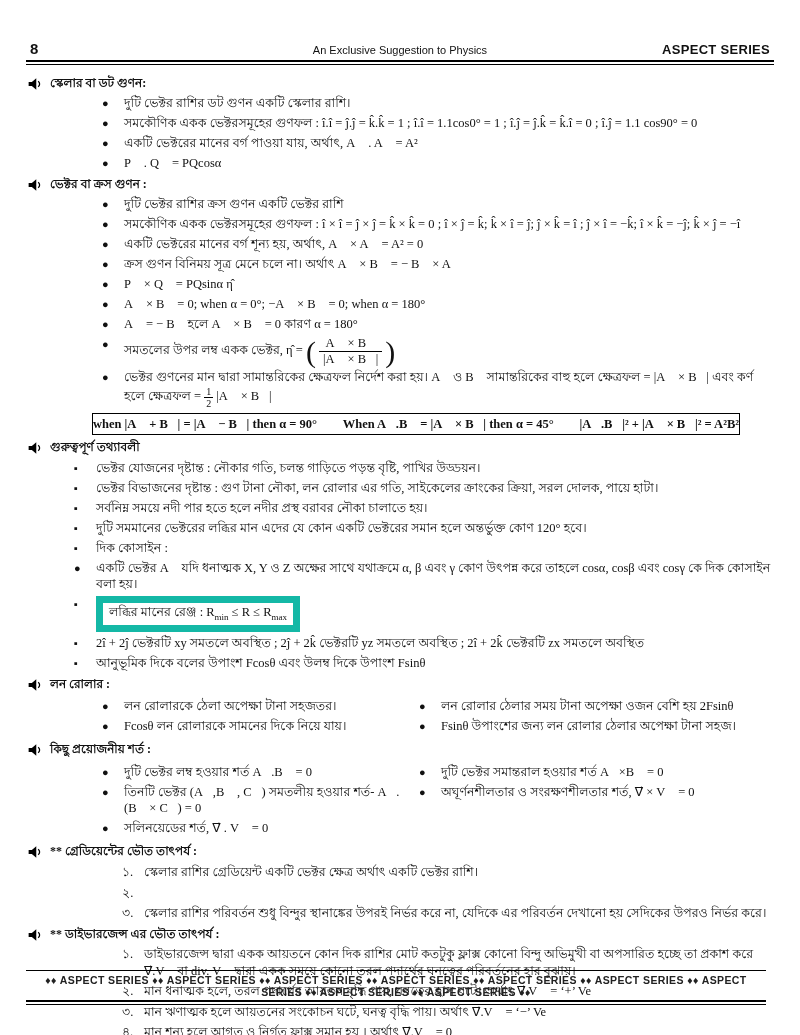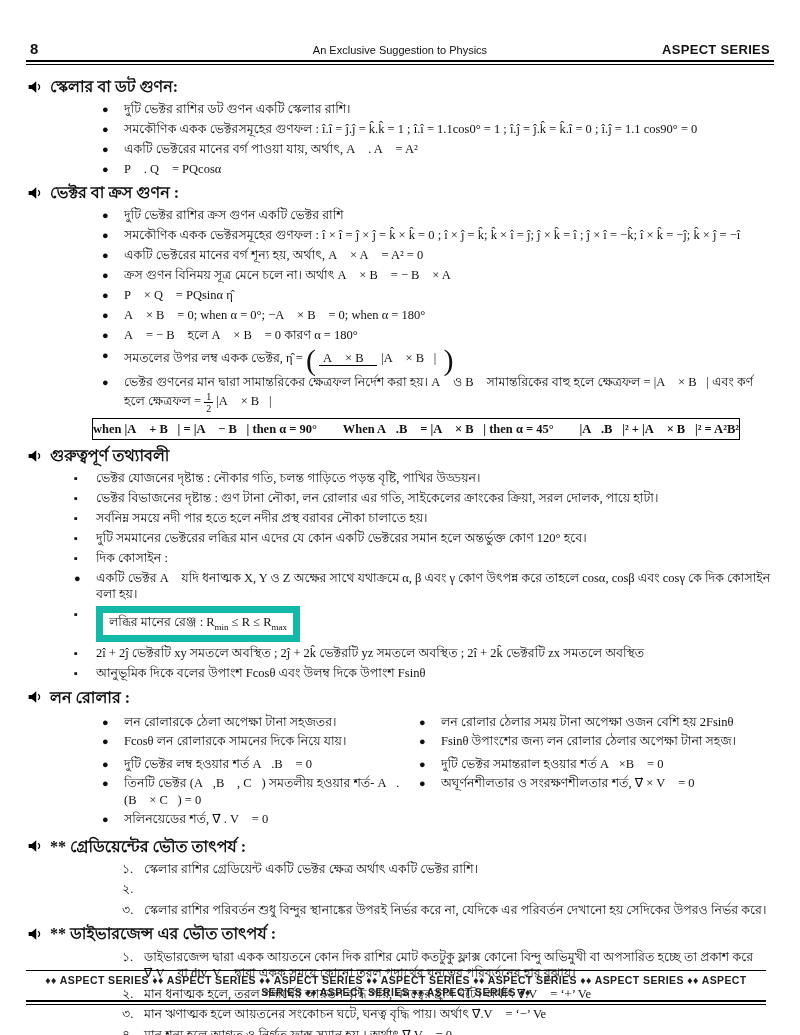--- a/index.html
+++ b/index.html
@@ -21,30 +21,30 @@
     font-size:13px;
   }
   .hdr .pgnum{font-weight:bold;font-size:15px;width:120px;}
   .hdr .ttl{flex:1;text-align:center;font-size:11px;}
   .hdr .brand{width:120px;text-align:right;font-weight:bold;letter-spacing:.3px;}
   .hdr-rule{margin:3px 26px 0 26px;border-top:2.5px solid #000;border-bottom:1.5px solid #000;height:2px;}
   
   .content{padding:6px 26px 0 26px;font-size:12.5px;line-height:1.32;}
   .sec-head{display:flex;align-items:center;margin:5px 0 3px 2px;}
   .spk{display:inline-flex;margin-right:8px;}
-  .sec-title{font-weight:bold;font-size:16px;}
+  .sec-title{font-weight:bold;font-size:12px;}
   .ul{margin:0 0 2px 0;}
   .li{display:flex;margin:3.5px 0 3.5px 0;padding-left:76px;}
   .li .blt{width:22px;flex:none;font-size:11px;line-height:1.5;}
   .li .bd{flex:1;}
   .ul.sq .li{padding-left:48px;}
   .li.sub{padding-left:76px;}
   .b{font-weight:normal;margin-top:24px;}
   
-  .frac{display:inline-flex;flex-direction:row;text-align:center;vertical-align:middle;line-height:1.15;}
+  .frac{display:inline-flex;flex-direction:column;text-align:center;vertical-align:middle;line-height:1.15;}
   .frac .fnum{border-bottom:1px solid #000;padding:0 4px;}
   .frac .fden{padding:0 4px;}
   .bigp{font-size:30px;font-weight:300;vertical-align:middle;line-height:.8;display:inline-block;transform:translateY(1px);}
   .sfrac{display:inline-flex;flex-direction:column;text-align:center;vertical-align:middle;font-size:10px;line-height:1.1;}
   .sfrac .fnum{border-bottom:1px solid #000;padding:0 2px;}
   
   .eqbox{
     margin:4px 34px 4px 66px;border:1.5px solid #000;
     display:flex;justify-content:space-between;
     padding:2px 0;font-weight:bold;font-size:12.5px;
@@ -266,20 +266,29 @@
             </div>
           <div class="li">
               <span class="blt">●</span>
               <span class="bd">Fsinθ উপাংশের জন্য লন রোলার ঠেলার অপেক্ষা টানা সহজ।</span>
             </div>
         </div>
       </div>
     </div>
 
     <div>
+      <div class="sec-head">
+        <span class="spk">
+          <svg width="14" height="12" viewBox="0 0 22 18">
+              <path d="M1 6h5l7-6v18l-7-6H1z" fill="#000"></path>
+              <path d="M16 4.5c3 2.5 3 6.5 0 9" stroke="#000" stroke-width="2" fill="none"></path>
+            </svg>
+        </span>
+        <span class="sec-title">কিছু প্রয়োজনীয় শর্ত :</span>
+      </div>
       <div class="cols">
         <div class="colL">
           <div class="li">
               <span class="blt">●</span>
               <span class="bd">দুটি ভেক্টর লম্ব হওয়ার শর্ত A⃗.B⃗ = 0</span>
             </div>
           <div class="li">
               <span class="blt">●</span>
               <span class="bd">তিনটি ভেক্টর (A⃗,B⃗ , C⃗) সমতলীয় হওয়ার শর্ত- A⃗.(B⃗ × C⃗) = 0</span>
             </div>

